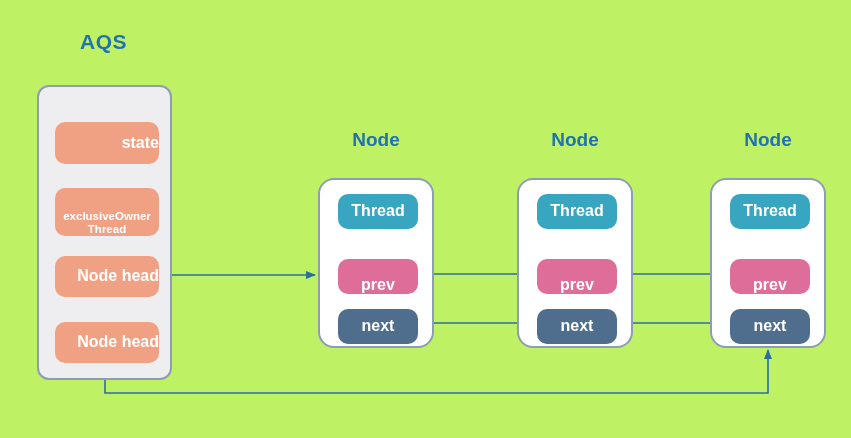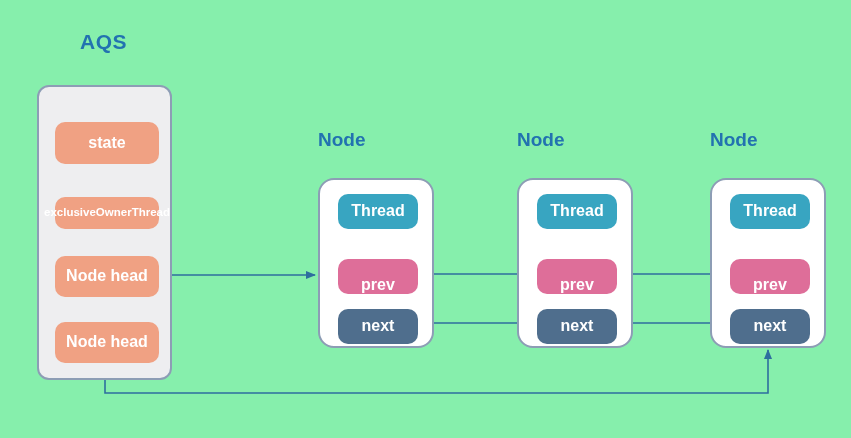--- a/index.html
+++ b/index.html
@@ -3,21 +3,21 @@
 <meta charset="utf-8">
 <style>
   * { margin: 0; padding: 0; box-sizing: border-box; }
   html, body { background: #ffffff; }
   body { font-family: "Liberation Sans", sans-serif; }
 
   .canvas {
     position: relative;
     width: 851px;
     height: 438px;
-    background: #86efac;
+    background: #bef264;
     overflow: hidden;
     padding-left: 37px;
   }
 
   .edges-layer {
     position: absolute;
     left: 0; top: 0;
     width: 851px; height: 438px;
     pointer-events: none;
   }
@@ -59,38 +59,39 @@
     border-radius: 10px;
     text-align: center;
     line-height: 1.15;
   }
 
   .aqs-pill {
     left: 16px;
     width: 104px;
     background: var(--salmon, #F0A183);
     font-size: 16px;
+    justify-content: flex-end;
   }
   .pill-state { top: 35px; height: 42px; }
-  .pill-owner { top: 110px; height: 32px; font-size: 11.5px; flex-direction: row; }
+  .pill-owner { top: 101px; height: 48px; font-size: 11.5px; flex-direction: column; }
   .pill-head  { top: 169px; height: 41px; border-radius: 10px; }
   .pill-tail  { top: 235px; height: 41px; }
 
   .node-group {
     position: absolute;
     top: 129px;
     width: 116px;
   }
   .node-group-1 { left: 318px; }
   .node-group-2 { left: 517px; }
   .node-group-3 { left: 710px; }
 
   .node-title {
     width: 100%;
-    text-align: left;
+    text-align: center;
     font-size: 19px;
     font-weight: bold;
     color: var(--title_blue, #2272B0);
     height: 23px;
   }
 
   .node-box {
     position: absolute;
     top: 49px;
     left: 0;

